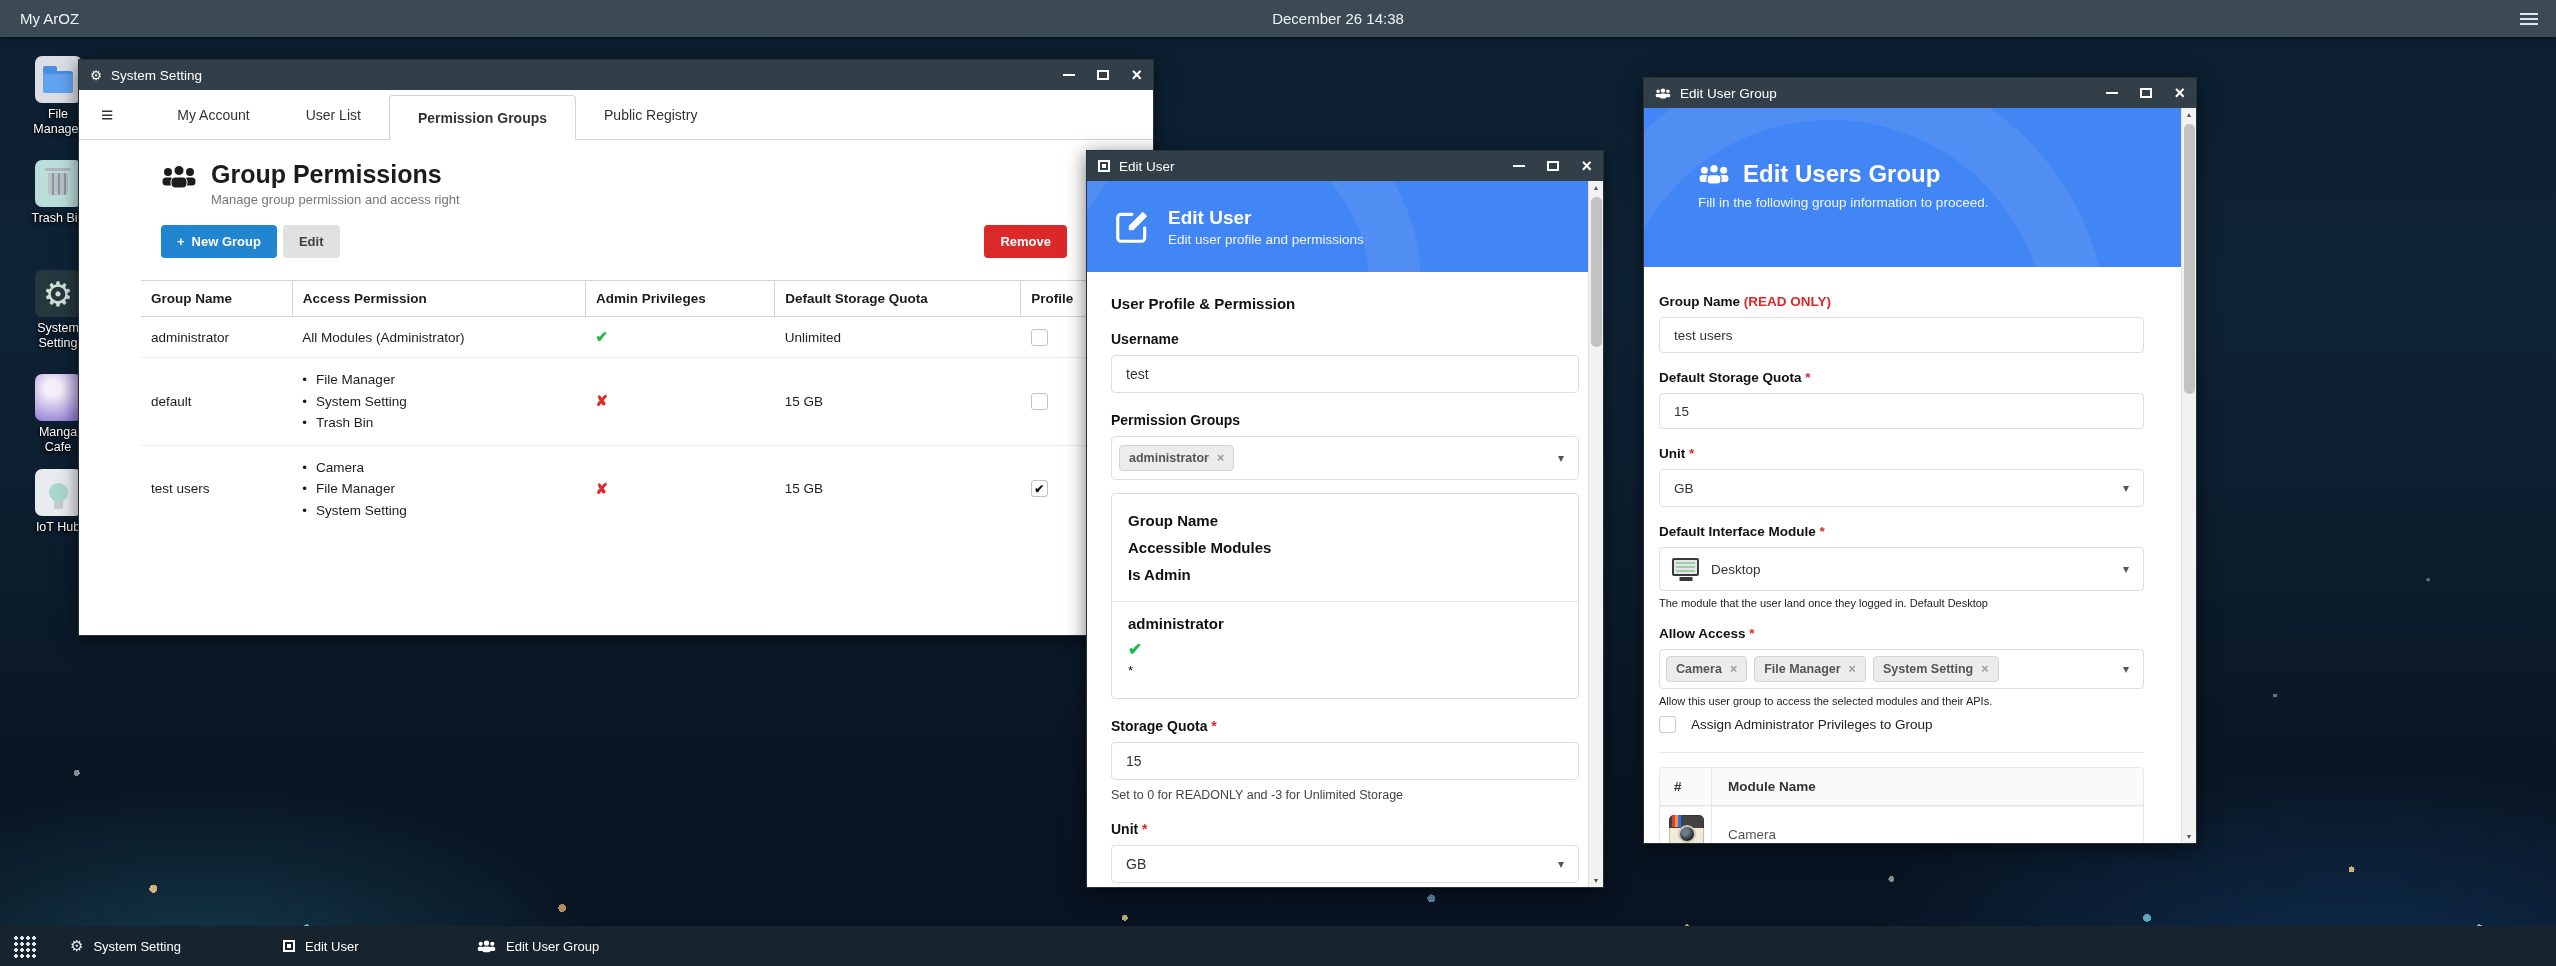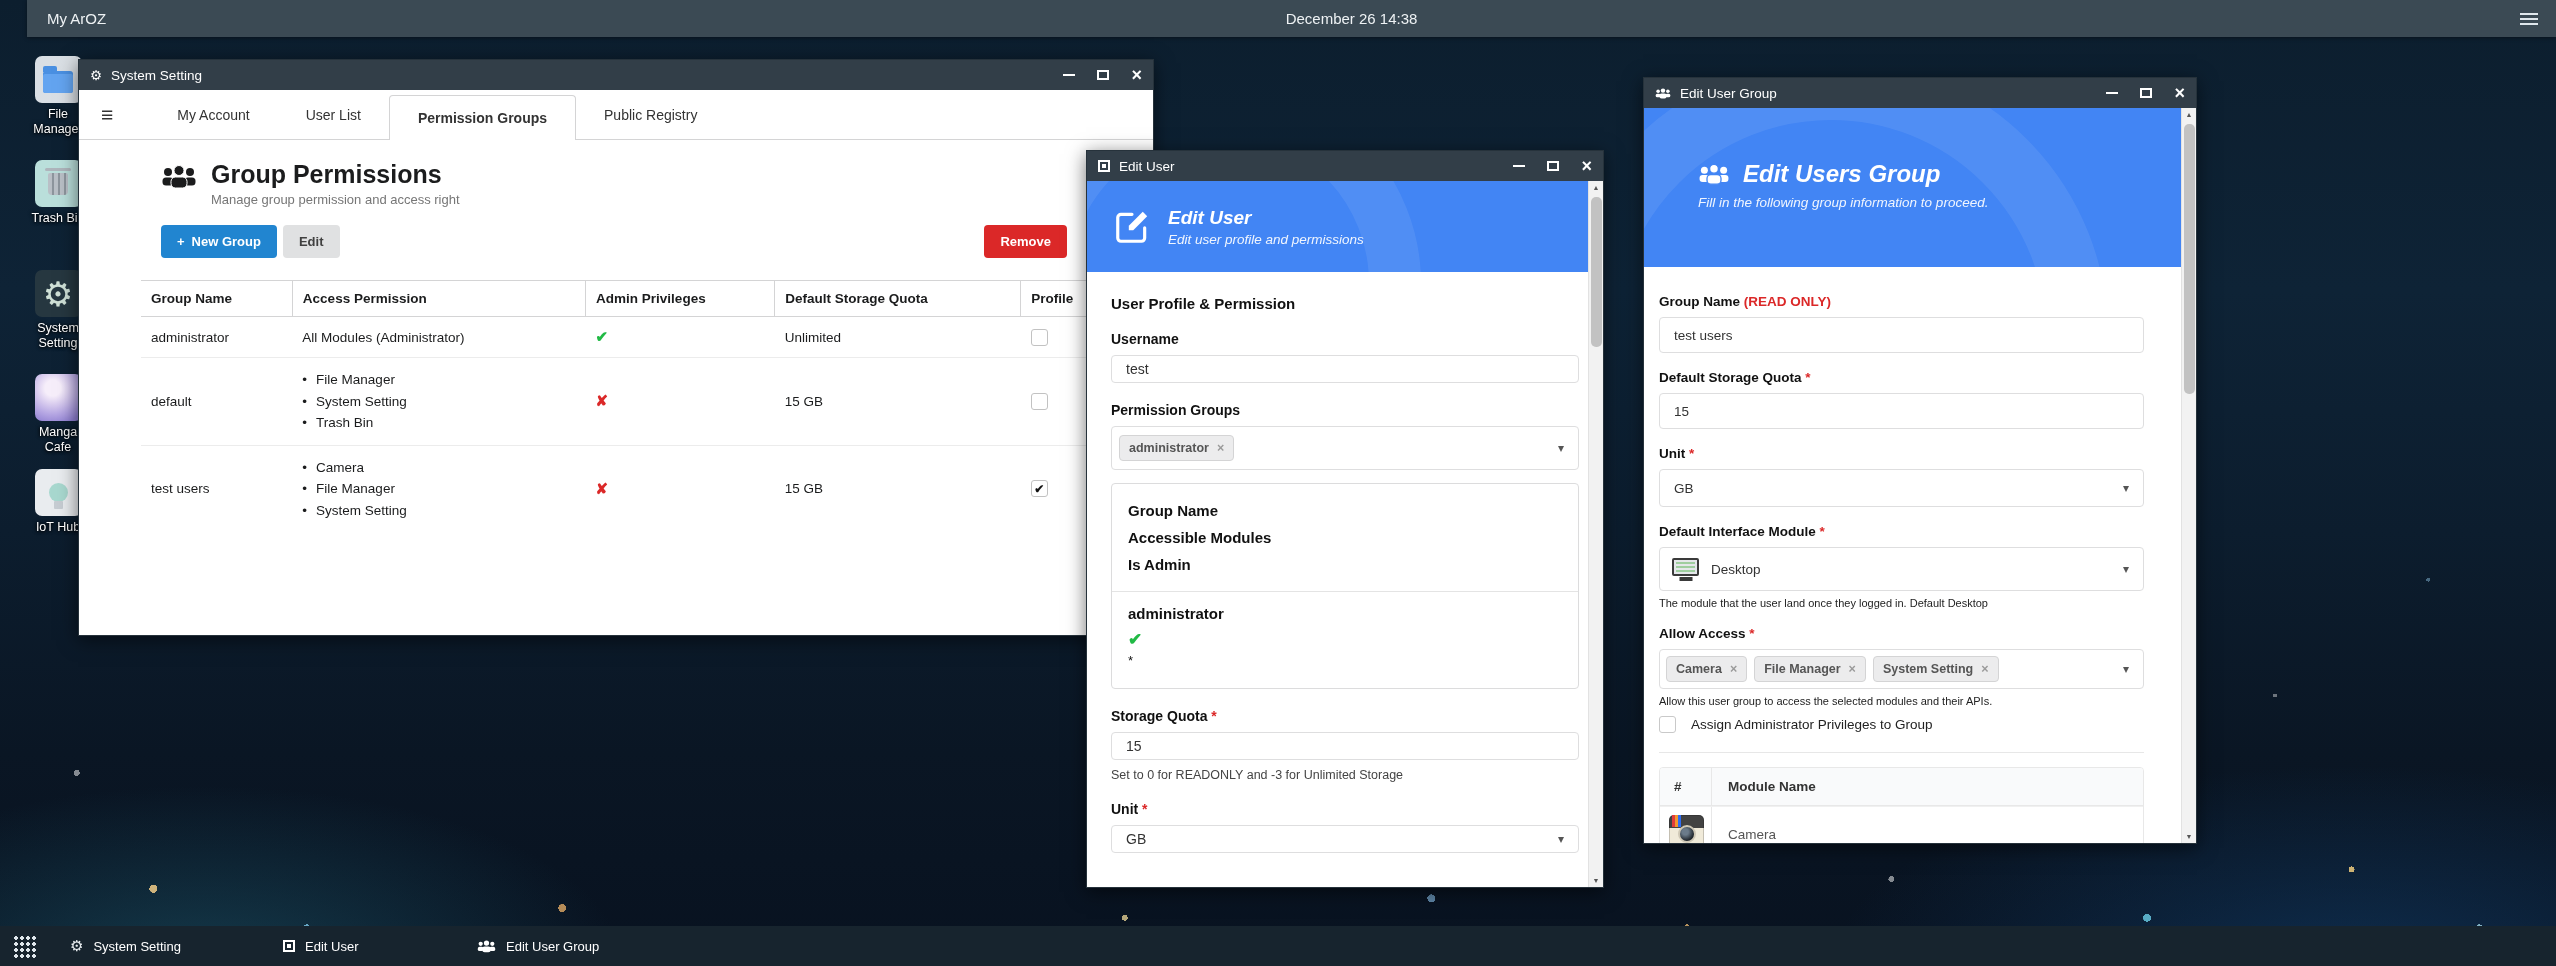--- a/index.html
+++ b/index.html
@@ -19,21 +19,21 @@
     radial-gradient(circle 3px at 97% 96%, rgba(180,240,255,.7) 99%, transparent),
     radial-gradient(circle 2px at 89% 72%, rgba(255,255,255,.4) 99%, transparent),
     radial-gradient(circle 2px at 95% 60%, rgba(160,220,255,.4) 99%, transparent),
     radial-gradient(circle 2px at 4% 62%, rgba(255,255,255,.35) 99%, transparent),
     radial-gradient(ellipse 420px 180px at 8% 100%, rgba(30,90,110,.55), transparent),
     radial-gradient(ellipse 520px 200px at 92% 100%, rgba(20,70,120,.5), transparent),
     linear-gradient(180deg,#0c1e2e 0%,#0e2336 30%,#0c1d2e 55%,#0a1624 78%,#081220 100%);}
 
   
   .topbar{position:absolute;top:0;left:0;right:0;height:37px;background:#3b4a54;color:#eef2f4;
-    display:flex;align-items:center;z-index:70;box-shadow:0 1px 4px rgba(0,0,0,.4);margin-left:27px;}
+    display:flex;align-items:center;z-index:70;box-shadow:0 1px 4px rgba(0,0,0,.4);}
   .topbar .brand{margin-left:20px;font-size:15px;}
   .topbar .clock{position:absolute;left:50%;transform:translateX(-50%);margin-left:60px;font-size:15px;}
   .menu-bars{position:absolute;right:18px;width:18px;height:12px;border-top:2px solid #dfe7ec;
     border-bottom:2px solid #dfe7ec;}
   .menu-bars::before{content:"";position:absolute;left:0;right:0;top:3px;height:2px;background:#dfe7ec;}
 
   
   .desk{position:absolute;left:24px;top:56px;width:68px;z-index:5;}
   .dico{position:absolute;left:0;width:68px;text-align:center;}
   .dico .box{width:47px;height:47px;border-radius:7px;margin:0 auto;display:flex;align-items:center;justify-content:center;position:relative;}
@@ -88,21 +88,21 @@
   .gtable th:first-child{border-left:none;}
   .gtable td{border-top:1px solid #ececec;padding:11px 10px;vertical-align:middle;}
   .gtable tr.r1 td{border-top:none;}
   .bl{display:flex;gap:9px;line-height:21.5px;}
   .ok{color:#21ba45;font-size:15px;font-weight:bold;}
   .no{color:#db2828;font-size:15px;font-weight:bold;}
   .cbx{width:17px;height:17px;border:1px solid #c2c2c2;border-radius:3px;background:#fff;
     display:flex;align-items:center;justify-content:center;font-size:12px;font-weight:bold;color:#111;}
 
   
-  .blue-head{position:relative;background:#4285f4;color:#fff;overflow:hidden;font-style:italic;}
+  .blue-head{position:relative;background:#4285f4;color:#fff;overflow:hidden;}
   .blue-head::before{content:"";position:absolute;border-radius:50%;border:52px solid rgba(255,255,255,.08);}
   .flabel{display:block;font-weight:bold;color:#111;}
   .inp{border:1px solid #dededf;border-radius:4px;display:flex;align-items:center;padding:0 14px;color:#333;}
   .caret{margin-left:auto;color:#555;font-size:12px;}
   .chip{background:#ececed;border:1px solid #d4d4d5;border-radius:4px;padding:5px 9px;font-size:12.5px;
     font-weight:bold;color:#555;display:inline-flex;gap:8px;align-items:center;}
   .chip-x{color:#9a9a9a;font-weight:bold;}
   .req{color:#db2828;font-weight:bold;}
   .scrollbar{position:absolute;top:30px;right:0;bottom:0;width:15px;background:#f2f2f2;border-left:1px solid #e2e2e2;z-index:6;}
   .sb-arrow{position:absolute;left:0;right:0;text-align:center;font-size:7px;color:#555;}
@@ -111,21 +111,21 @@
 
   
   #win-eu{left:1086px;top:150px;width:518px;height:738px;z-index:30;overflow:hidden;}
   #win-eu .blue-head{margin-right:15px;height:91px;display:flex;align-items:center;gap:17px;padding-left:26px;}
   #win-eu .blue-head::before{width:300px;height:300px;left:-70px;top:-100px;}
   .bh-title{font-size:19px;font-weight:bold;}
   .bh-sub{font-size:13.5px;color:rgba(255,255,255,.92);margin-top:3px;}
   .eu-form{padding:23px 9px 0 24px;margin-right:15px;}
   .eu-form .sechead{font-size:15px;font-weight:bold;color:#111;}
   .eu-form .flabel{font-size:14px;margin-top:19px;}
-  .eu-form .inp{margin-top:8px;height:28px;font-size:14px;}
+  .eu-form .inp{margin-top:8px;height:38px;font-size:14px;}
   .msel{margin-top:8px;min-height:44px;border:1px solid #dededf;border-radius:4px;display:flex;
     align-items:center;padding:5px 14px 5px 7px;gap:7px;}
   .segment{margin-top:13px;border:1px solid #dcdcdd;border-radius:4px;}
   .seg1{padding:13px 16px;border-bottom:1px solid #e4e4e4;}
   .seg1 div{font-size:15px;font-weight:bold;line-height:27px;color:#111;}
   .seg2{padding:13px 16px 20px;}
   .seg2 .gname{font-weight:bold;font-size:15px;color:#111;}
   .seg2 .chk{color:#21ba45;font-size:17px;font-weight:bold;margin-top:7px;}
   .seg2 .star{font-size:13px;margin-top:3px;color:#111;}
   .help{font-size:12.5px;color:#444;margin-top:8px;}

